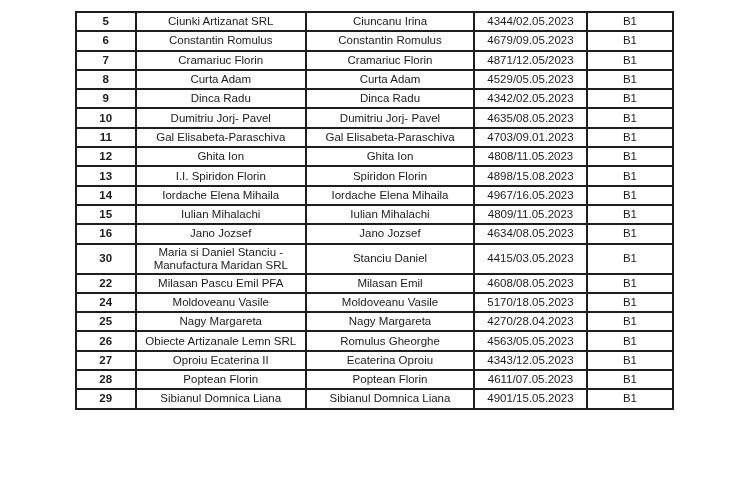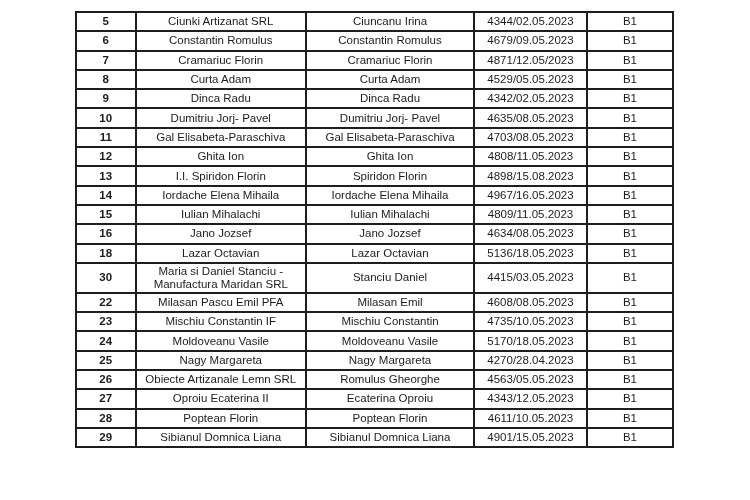--- a/index.html
+++ b/index.html
@@ -97,21 +97,21 @@
     <td>Dumitriu Jorj- Pavel</td>
     <td>Dumitriu Jorj- Pavel</td>
     <td>4635/08.05.2023</td>
     <td>B1</td>
   </tr>
 
   <tr>
     <td class="c-no">11</td>
     <td>Gal Elisabeta-Paraschiva</td>
     <td>Gal Elisabeta-Paraschiva</td>
-    <td>4703/08.05.2023</td>
+    <td>4703/09.01.2023</td>
     <td>B1</td>
   </tr>
 
   <tr>
     <td class="c-no">12</td>
     <td>Ghita Ion</td>
     <td>Ghita Ion</td>
     <td>4808/11.05.2023</td>
     <td>B1</td>
   </tr>
@@ -142,53 +142,39 @@
 
   <tr>
     <td class="c-no">16</td>
     <td>Jano Jozsef</td>
     <td>Jano Jozsef</td>
     <td>4634/08.05.2023</td>
     <td>B1</td>
   </tr>
 
 
-  <tr>
-    <td class="c-no">18</td>
-    <td>Lazar Octavian</td>
-    <td>Lazar Octavian</td>
-    <td>5136/18.05.2023</td>
-    <td>B1</td>
-  </tr>
 
 
   <tr>
     <td class="c-no">30</td>
     <td>Maria si Daniel Stanciu - Manufactura Maridan SRL</td>
     <td>Stanciu Daniel</td>
     <td>4415/03.05.2023</td>
     <td>B1</td>
   </tr>
 
 
   <tr>
     <td class="c-no">22</td>
     <td>Milasan Pascu Emil PFA</td>
     <td>Milasan Emil</td>
     <td>4608/08.05.2023</td>
     <td>B1</td>
   </tr>
 
-  <tr>
-    <td class="c-no">23</td>
-    <td>Mischiu Constantin IF</td>
-    <td>Mischiu Constantin</td>
-    <td>4735/10.05.2023</td>
-    <td>B1</td>
-  </tr>
 
   <tr>
     <td class="c-no">24</td>
     <td>Moldoveanu Vasile</td>
     <td>Moldoveanu Vasile</td>
     <td>5170/18.05.2023</td>
     <td>B1</td>
   </tr>
 
   <tr>
@@ -212,21 +198,21 @@
     <td>Oproiu Ecaterina II</td>
     <td>Ecaterina Oproiu</td>
     <td>4343/12.05.2023</td>
     <td>B1</td>
   </tr>
 
   <tr>
     <td class="c-no">28</td>
     <td>Poptean Florin</td>
     <td>Poptean Florin</td>
-    <td>4611/10.05.2023</td>
+    <td>4611/07.05.2023</td>
     <td>B1</td>
   </tr>
 
   <tr>
     <td class="c-no">29</td>
     <td>Sibianul Domnica Liana</td>
     <td>Sibianul Domnica Liana</td>
     <td>4901/15.05.2023</td>
     <td>B1</td>
   </tr>

